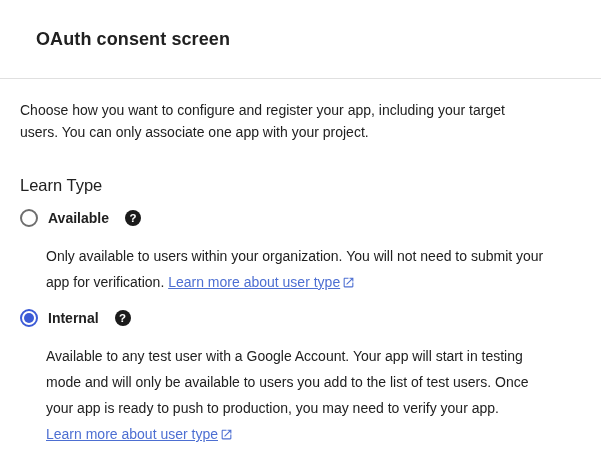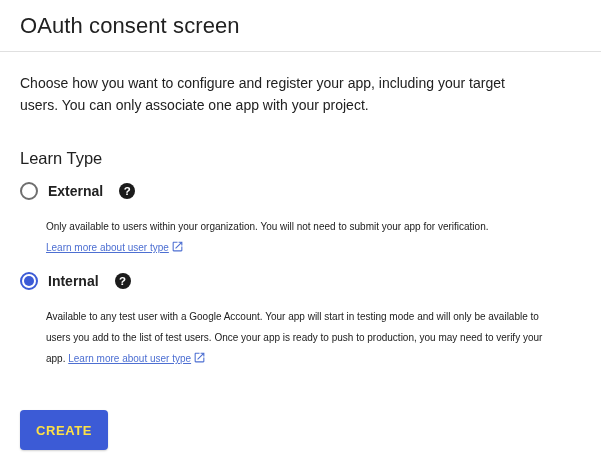--- a/index.html
+++ b/index.html
@@ -11,23 +11,23 @@
     color: #202124;
     overflow: hidden;
   }
   .page { width: 601px; height: 471px; background: #ffffff; }
 
   header.page-header {
     padding: 13px 20px 12px 20px;
     border-bottom: 1px solid #e0e0e0;
   }
   h1.page-title {
-    margin: 0;
-    font-size: 22px;
-    font-weight: 400;
+    margin: 16px;
+    font-size: 18px;
+    font-weight: 700;
     color: #212121;
     letter-spacing: 0.1px;
   }
 
   main.content { padding: 20px 8px 0 20px; }
 
   p.intro {
     margin: 0;
     font-size: 14px;
     line-height: 22px;
@@ -80,22 +80,22 @@
     font-weight: 700;
     line-height: 16px;
     text-align: center;
     display: inline-block;
     cursor: pointer;
   }
 
   p.option-desc {
     margin: 16px 0 0 26px;
     width: 510px;
-    font-size: 10px;
-    line-height: 21px;
+    font-size: 14px;
+    line-height: 26px;
     color: #212121;
   }
 
   a.learn-link {
     color: var(--link);
     text-decoration: underline;
     cursor: pointer;
     white-space: nowrap;
   }
   a.learn-link .ext-icon {
@@ -132,21 +132,21 @@
 
   <main class="content">
 
     <p class="intro">Choose how you want to configure and register your app, including your target users. You can only associate one app with your project.</p>
 
     <h2 class="user-type-heading">Learn Type</h2>
 
     <div class="option">
       <div class="option-row">
         <span class="radio"></span>
-        <span class="option-label">External</span>
+        <span class="option-label">Available</span>
         <span class="help-icon">?</span>
       </div>
       <p class="option-desc"><span>Only available to users within your organization. You will not need to submit your app for verification. </span><a class="learn-link"><span>Learn more about user type</span><svg class="ext-icon" width="13" height="13" viewBox="0 0 24 24" fill="#4d6fd2">
               <path d="M19 19H5V5h7V3H5c-1.11 0-2 .9-2 2v14c0 1.1.89 2 2 2h14c1.1 0 2-.9 2-2v-7h-2v7zM14 3v2h3.59l-9.83 9.83 1.41 1.41L19 6.41V10h2V3h-7z"></path>
             </svg></a></p>
     </div>
 
     <div class="option">
       <div class="option-row">
         <span class="radio selected"></span>

